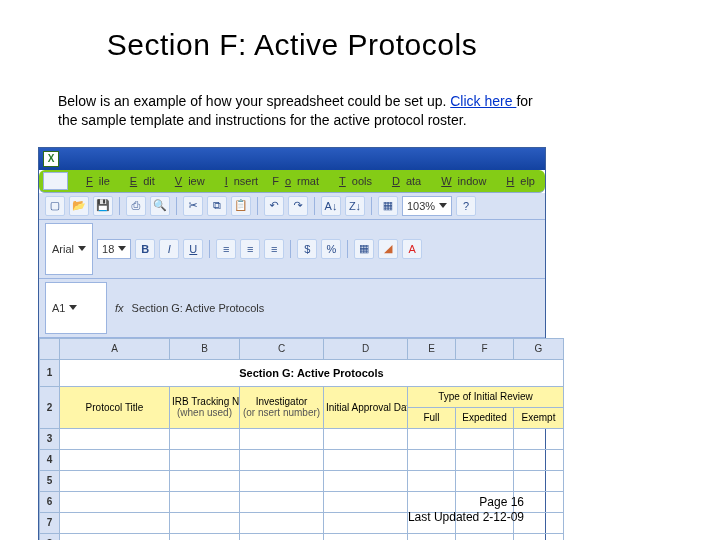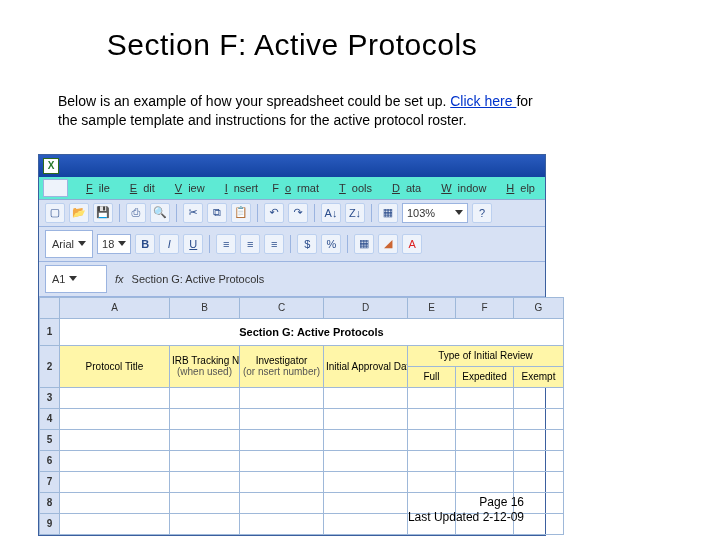--- a/index.html
+++ b/index.html
@@ -1,35 +1,35 @@
 <!DOCTYPE html>
 <html><head>
 <meta charset="utf-8">
 <style>
   html,body{margin:0;padding:0;font-family:Arial,Helvetica,sans-serif;background:#fff;color:#000;}
   .page{width:584px;height:540px;position:relative;box-sizing:border-box;padding:28px 38px 0 38px;}
   h1{font-size:30px;font-weight:400;text-align:center;margin:0 0 30px 0;letter-spacing:.5px;}
-  .intro{font-size:14px;line-height:1.35;margin:0 0 24px 20px;}
+  .intro{font-size:14px;line-height:1.35;margin:0 0 17px 20px;}
   .intro a{color:#0033cc;text-decoration:underline;}
   .excel{border:1px solid #3b5f9e;font-family:Tahoma,Arial,sans-serif;font-size:11px;}
   
   .titlebar{background:linear-gradient(#2a5cbf,#1342a0);color:#fff;display:flex;align-items:center;gap:6px;padding:2px 4px;font-weight:bold;height:18px;}
   .xlicon{width:14px;height:14px;background:#fff;border:1px solid #2f6b1a;display:inline-flex;align-items:center;justify-content:center;color:#2a7a2a;font-weight:bold;font-size:10px;line-height:1;}
   
-  .menubar{background:#5eead4;border-bottom:1px solid #8faad3;display:flex;align-items:center;padding:2px 4px;gap:2px;font-size:11px;color:#333;}
+  .menubar{background:#84cc16;border-bottom:1px solid #8faad3;display:flex;align-items:center;padding:2px 4px;gap:2px;font-size:11px;color:#333;border-radius:6px;}
   .menubar .mnemonic{text-decoration:underline;}
   .menubar span{padding:1px 6px;}
   .menubar .tiny{width:14px;height:14px;border:1px solid #9bb4e0;background:#eef3fb;margin-right:4px;}
   
   .toolbar{background:#d7e1f4;border-bottom:1px solid #9bb4e0;display:flex;align-items:center;gap:4px;padding:3px 6px;font-size:11px;color:#333;}
   .btn{width:18px;height:18px;border:1px solid #bcd0ef;background:#eef3fb;border-radius:2px;display:inline-flex;align-items:center;justify-content:center;font-size:11px;color:#2b4d8c;}
   .sep{width:1px;height:18px;background:#9bb4e0;margin:0 2px;}
-  .zoom{height:18px;border:1px solid #9bb4e0;background:#fff;display:inline-flex;align-items:center;padding:0 4px;gap:20px;}
+  .zoom{height:18px;border:1px solid #9bb4e0;background:#fff;display:inline-flex;align-items:center;padding:0 4px;gap:4px;}
   .triangle{width:0;height:0;border-left:4px solid transparent;border-right:4px solid transparent;border-top:5px solid #333;}
-  .fontbox{height:18px;border:1px solid #9bb4e0;background:#fff;display:inline-flex;align-items:center;padding:4px 6px;gap:4px;}
+  .fontbox{height:18px;border:1px solid #9bb4e0;background:#fff;display:inline-flex;align-items:center;padding:16px 6px;gap:4px;}
   .fx{font-style:italic;color:#333;margin:0 4px;}
   
   .grid{border-collapse:collapse;width:100%;table-layout:fixed;}
   .grid th,.grid td{border:1px solid #9eb8d9;height:18px;font-size:10px;padding:1px 2px;text-align:center;overflow:hidden;white-space:nowrap;}
   .grid .rowhead{background:#d7e1f4;color:#333;width:18px;font-size:10px;}
   .grid .colhead{background:#d7e1f4;color:#333;font-weight:normal;}
   .grid .sectionrow td{background:#fff;font-weight:bold;font-size:11px;}
   .grid .yellow td{background:#fff6a8;}
   .grid .yellow .sub{font-size:10px;color:#555;}
   .footer{position:absolute;bottom:14px;right:60px;font-size:12px;text-align:right;line-height:1.3;}

